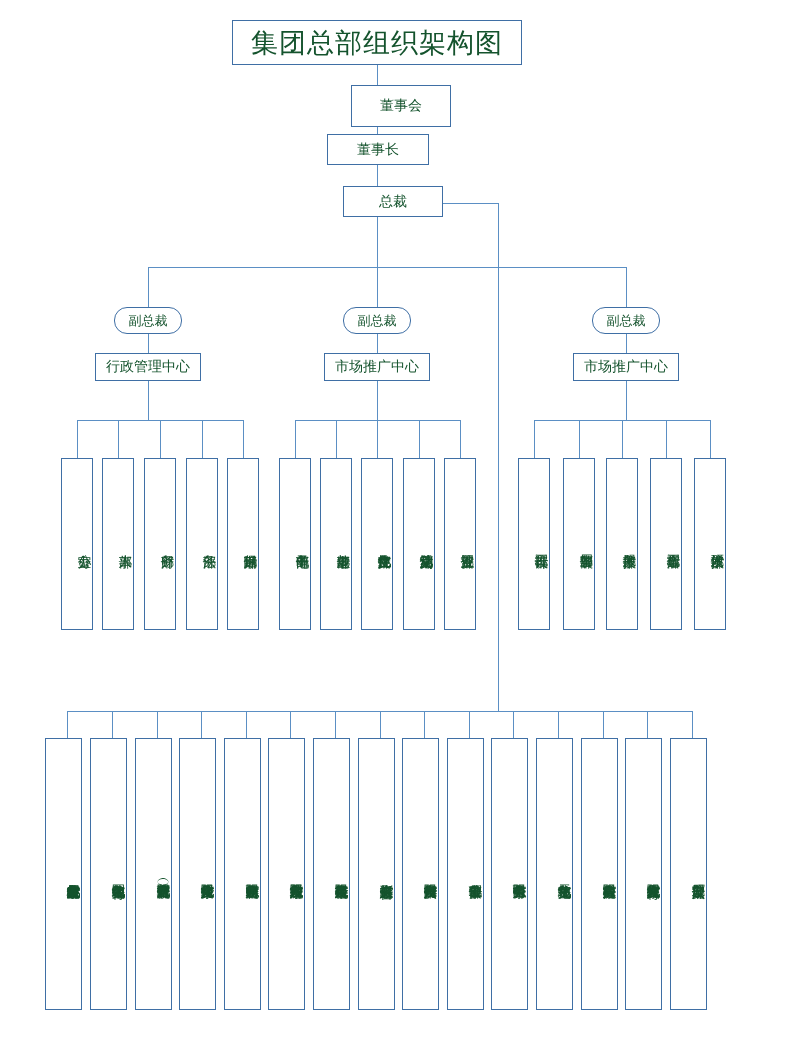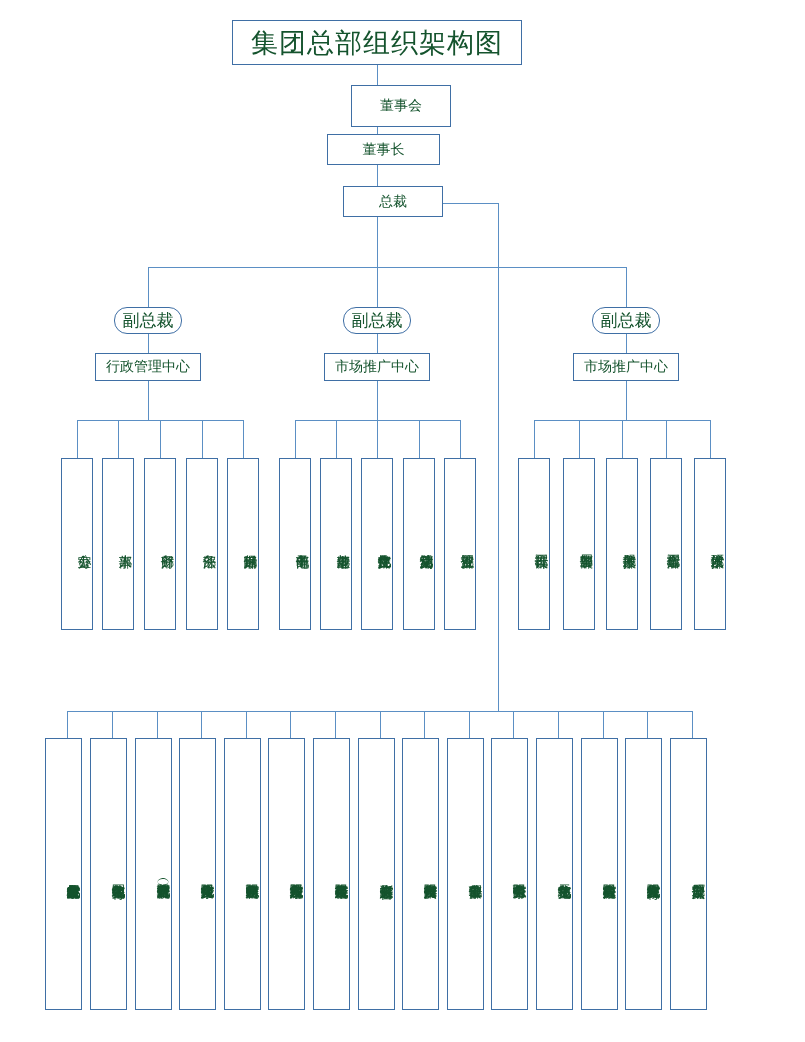--- a/index.html
+++ b/index.html
@@ -34,21 +34,21 @@
   .title-box {
     font-size: 27px;
     letter-spacing: 1px;
     font-family: "DejaVu Serif", "Liberation Serif", serif;
   }
   .exec-box {
     font-size: 14px;
     font-family: "DejaVu Sans", "Liberation Sans", sans-serif;
   }
   .vp-box {
-    font-size: 17px;
+    font-size: 13px;
     font-family: "DejaVu Sans", "Liberation Sans", sans-serif;
     border-radius: 13px;
   }
   .center-box {
     font-size: 14px;
     font-family: "DejaVu Sans", "Liberation Sans", sans-serif;
   }
   .dept-box {
     font-size: 13.5px;
     font-family: "DejaVu Sans", "Liberation Sans", sans-serif;
@@ -85,21 +85,21 @@
 <div id="chart">
 
   <div class="box title-box" style="left:232px; top:20px; width:290px; height:45px;">集团总部组织架构图</div>
 
   <div class="line vline" style="left:377px; top:65px; height:20px;"></div>
 
   <div class="box exec-box" style="left:327px; top:85px; width:100px; height:42px;margin-left:24px;">董事会</div>
 
   <div class="line vline" style="left:377px; top:116px; height:18px;"></div>
 
-  <div class="box exec-box" style="left:327px; top:134px; width:113px; height:31px;">董事长</div>
+  <div class="box exec-box" style="left:327px; top:134px; width:102px; height:31px;">董事长</div>
 
   <div class="line vline" style="left:377px; top:165px; height:21px;"></div>
 
   <div class="box exec-box" style="left:327px; top:186px; width:100px; height:31px;margin-left:16px;">总裁</div>
 
   <div class="line hline" style="left:427px; top:203px; width:72px;"></div>
   <div class="line vline" style="left:498px; top:203px; height:508px;"></div>
 
   <div class="line vline" style="left:377px; top:217px; height:50px;"></div>
   <div class="line hline" style="left:148px; top:267px; width:478px;"></div>

